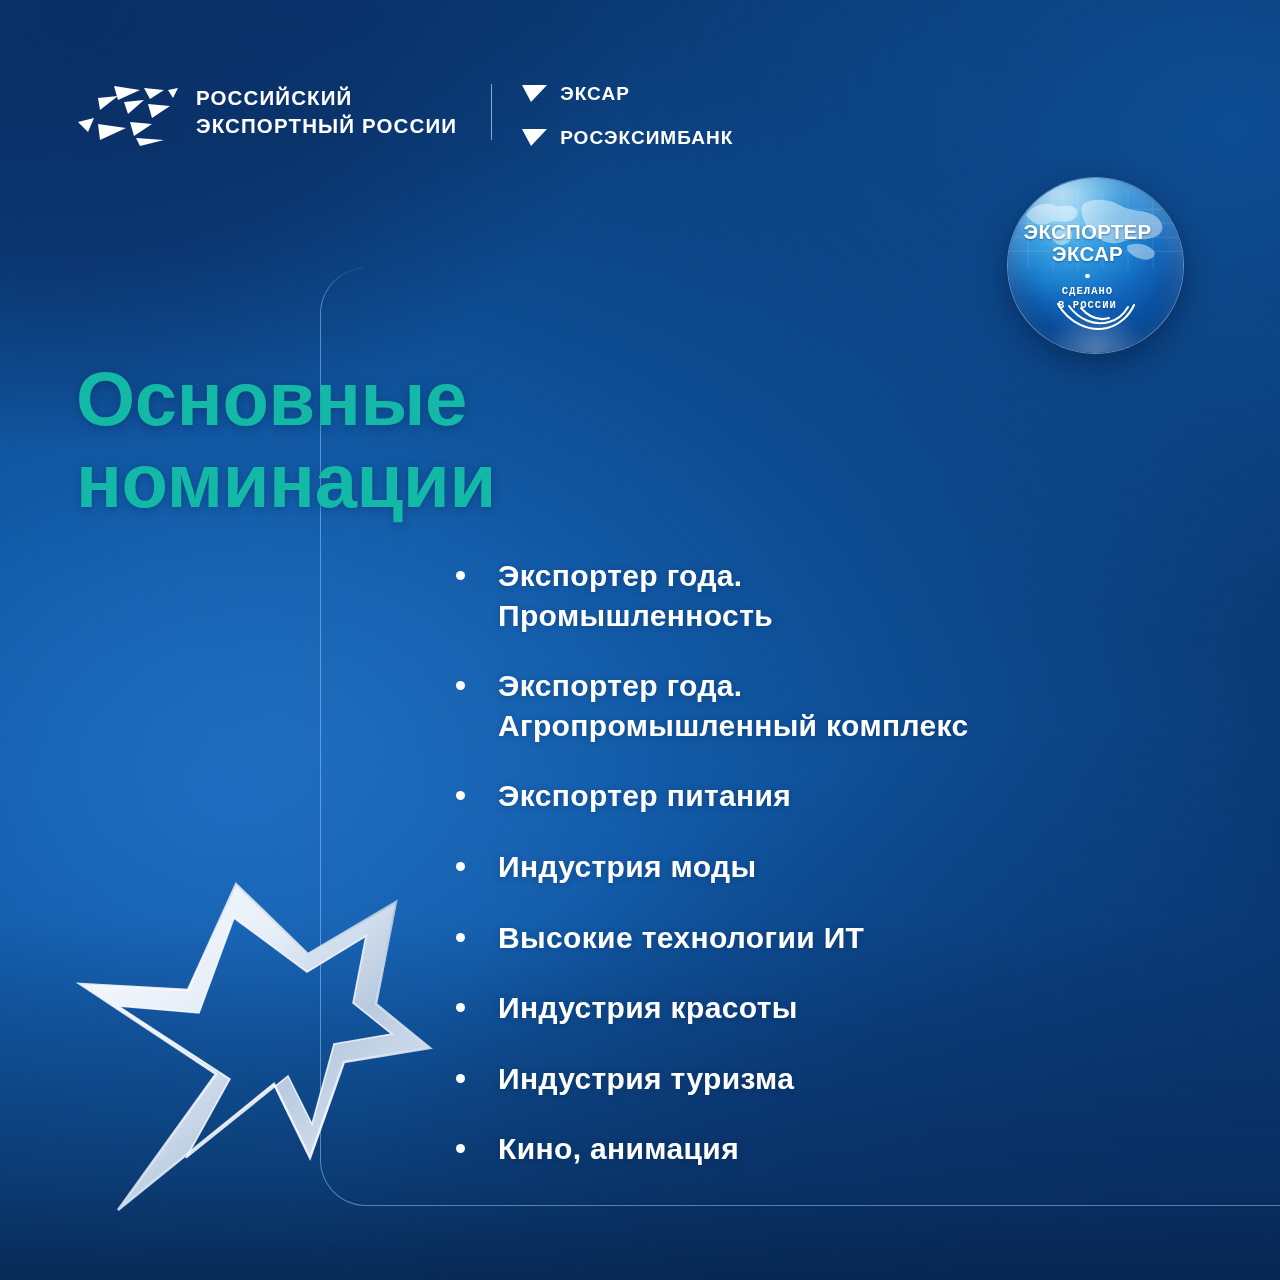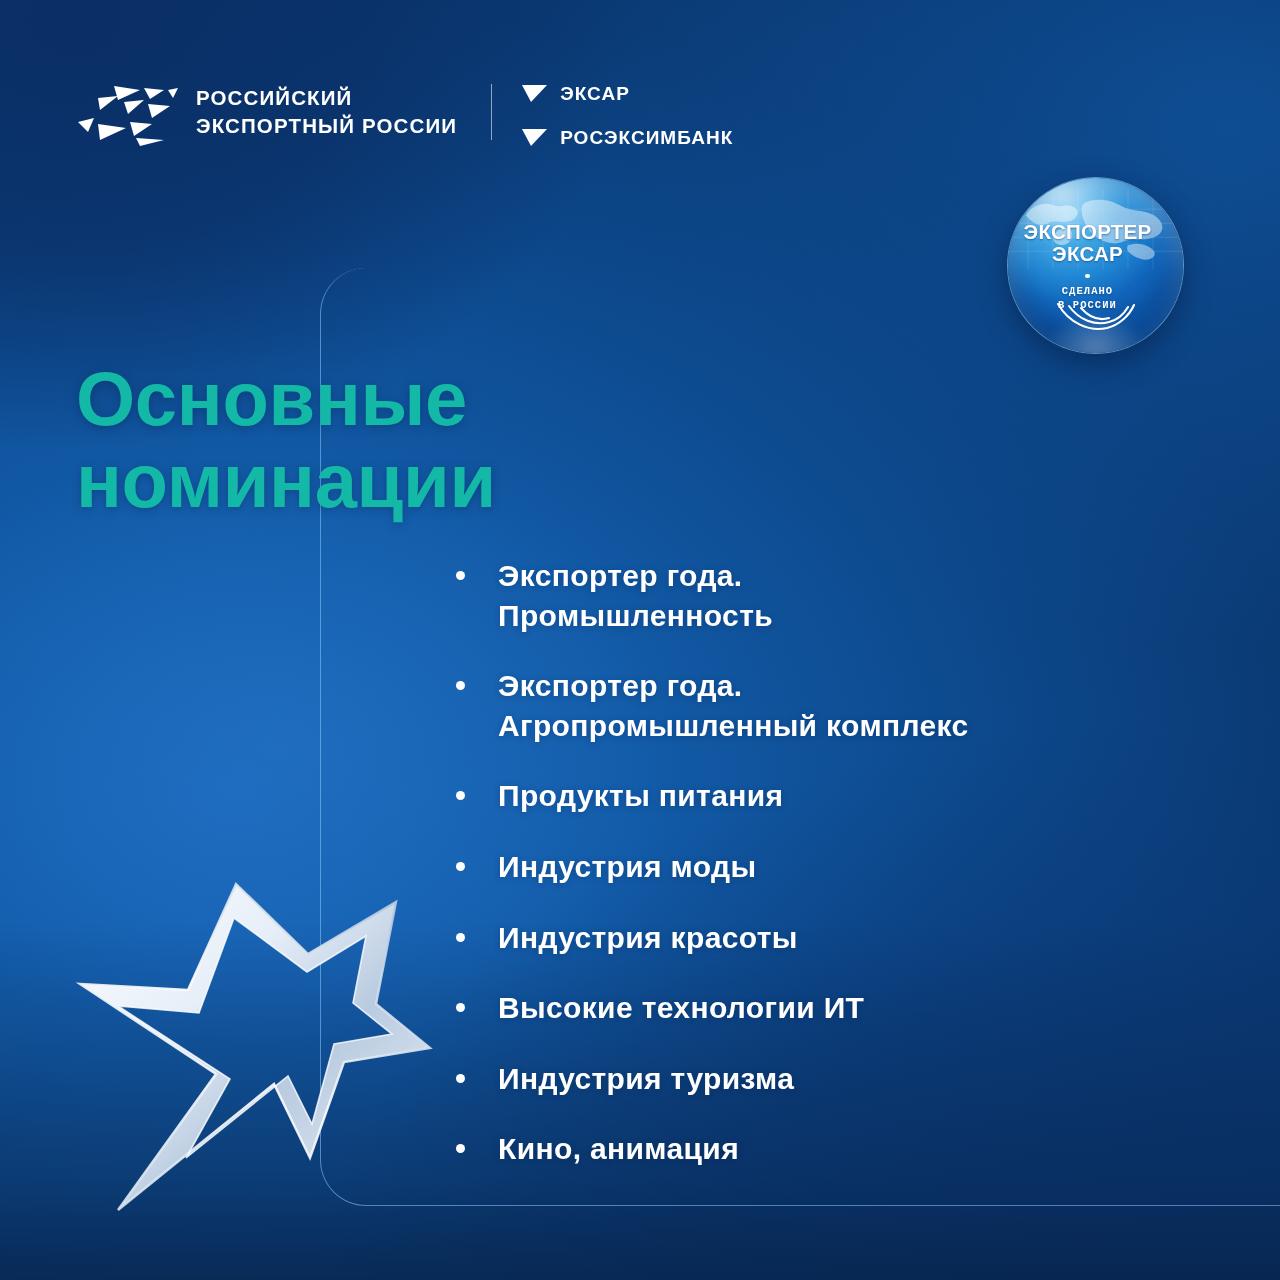--- a/index.html
+++ b/index.html
@@ -327,40 +327,40 @@
     </div>
 
     <div class="nom">
       <span class="dot"></span>
       <span class="txt">Экспортер года.
 Агропромышленный комплекс</span>
     </div>
 
     <div class="nom">
       <span class="dot"></span>
-      <span class="txt">Продукты питания</span>
+      <span class="txt">Экспортер питания</span>
     </div>
 
     <div class="nom">
       <span class="dot"></span>
       <span class="txt">Индустрия моды</span>
     </div>
 
     <div class="nom">
       <span class="dot"></span>
+      <span class="txt">Высокие технологии ИТ</span>
+    </div>
+
+    <div class="nom">
+      <span class="dot"></span>
       <span class="txt">Индустрия красоты</span>
     </div>
 
     <div class="nom">
       <span class="dot"></span>
-      <span class="txt">Высокие технологии ИТ</span>
-    </div>
-
-    <div class="nom">
-      <span class="dot"></span>
       <span class="txt">Индустрия туризма</span>
     </div>
 
     <div class="nom">
       <span class="dot"></span>
       <span class="txt">Кино, анимация</span>
     </div>
 
   </div>
 

